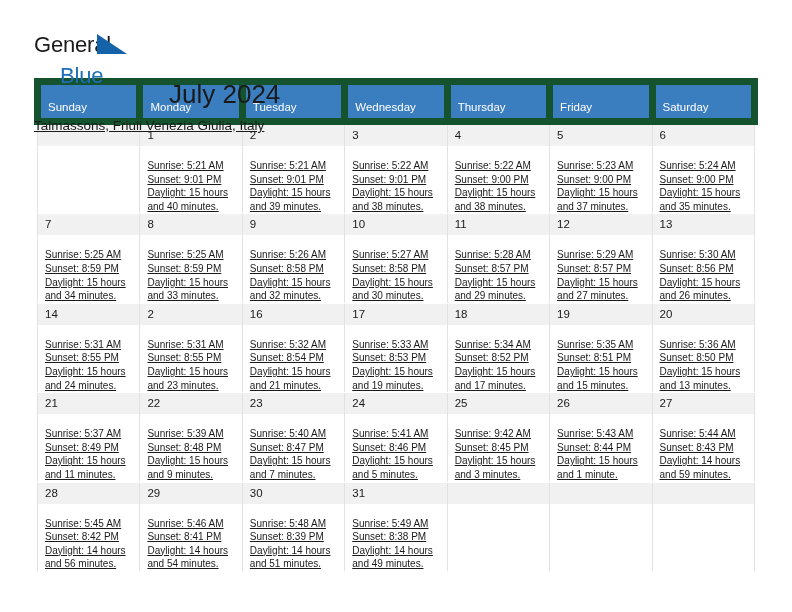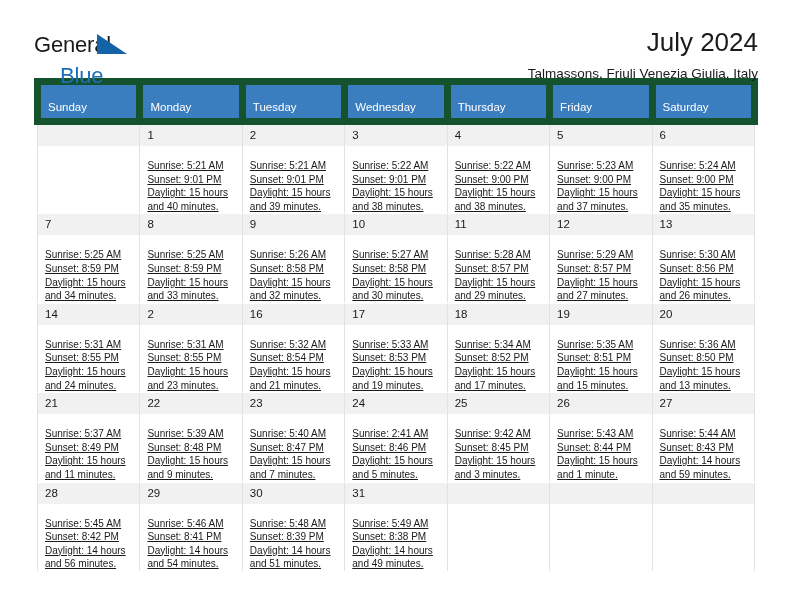--- a/index.html
+++ b/index.html
@@ -19,24 +19,24 @@
     width: 792px;
     height: 612px;
     box-sizing: border-box;
     padding: 0 34px;
   }
 
   
   .header {
     display: flex;
     align-items: flex-start;
-    justify-content: space-between;
     padding-top: 26px;
     height: 72px;
     box-sizing: border-box;
+    flex-direction: column;
   }
   .brand {
     position: relative;
     width: 130px;
     height: 52px;
     flex: 0 0 auto;
   }
   .brand-general {
     position: absolute;
     left: 0;
@@ -73,21 +73,22 @@
     font-size: 26px;
     line-height: 32px;
     color: #1a1a1a;
     font-weight: normal;
     margin: 0;
   }
   .cal-subtitle {
     font-size: 13.5px;
     line-height: 20px;
     color: #1a1a1a;
-    margin: 6px 0 0 0;
+    margin: 6px 16px 0 0;
+    text-decoration: underline;
   }
 
   
   .calendar {
     width: 724px;
     border-collapse: collapse;
     table-layout: fixed;
     margin-top: 6px;
   }
   .calendar th {
@@ -384,21 +385,21 @@
             <div class="info">
               <div>Sunrise: 5:40 AM</div>
               <div>Sunset: 8:47 PM</div>
               <div>Daylight: 15 hours</div>
               <div>and 7 minutes.</div>
             </div>
           </td>
           <td>
             <span class="daynum">24</span>
             <div class="info">
-              <div>Sunrise: 2:41 AM</div>
+              <div>Sunrise: 5:41 AM</div>
               <div>Sunset: 8:46 PM</div>
               <div>Daylight: 15 hours</div>
               <div>and 5 minutes.</div>
             </div>
           </td>
           <td>
             <span class="daynum">25</span>
             <div class="info">
               <div>Sunrise: 9:42 AM</div>
               <div>Sunset: 8:45 PM</div>

